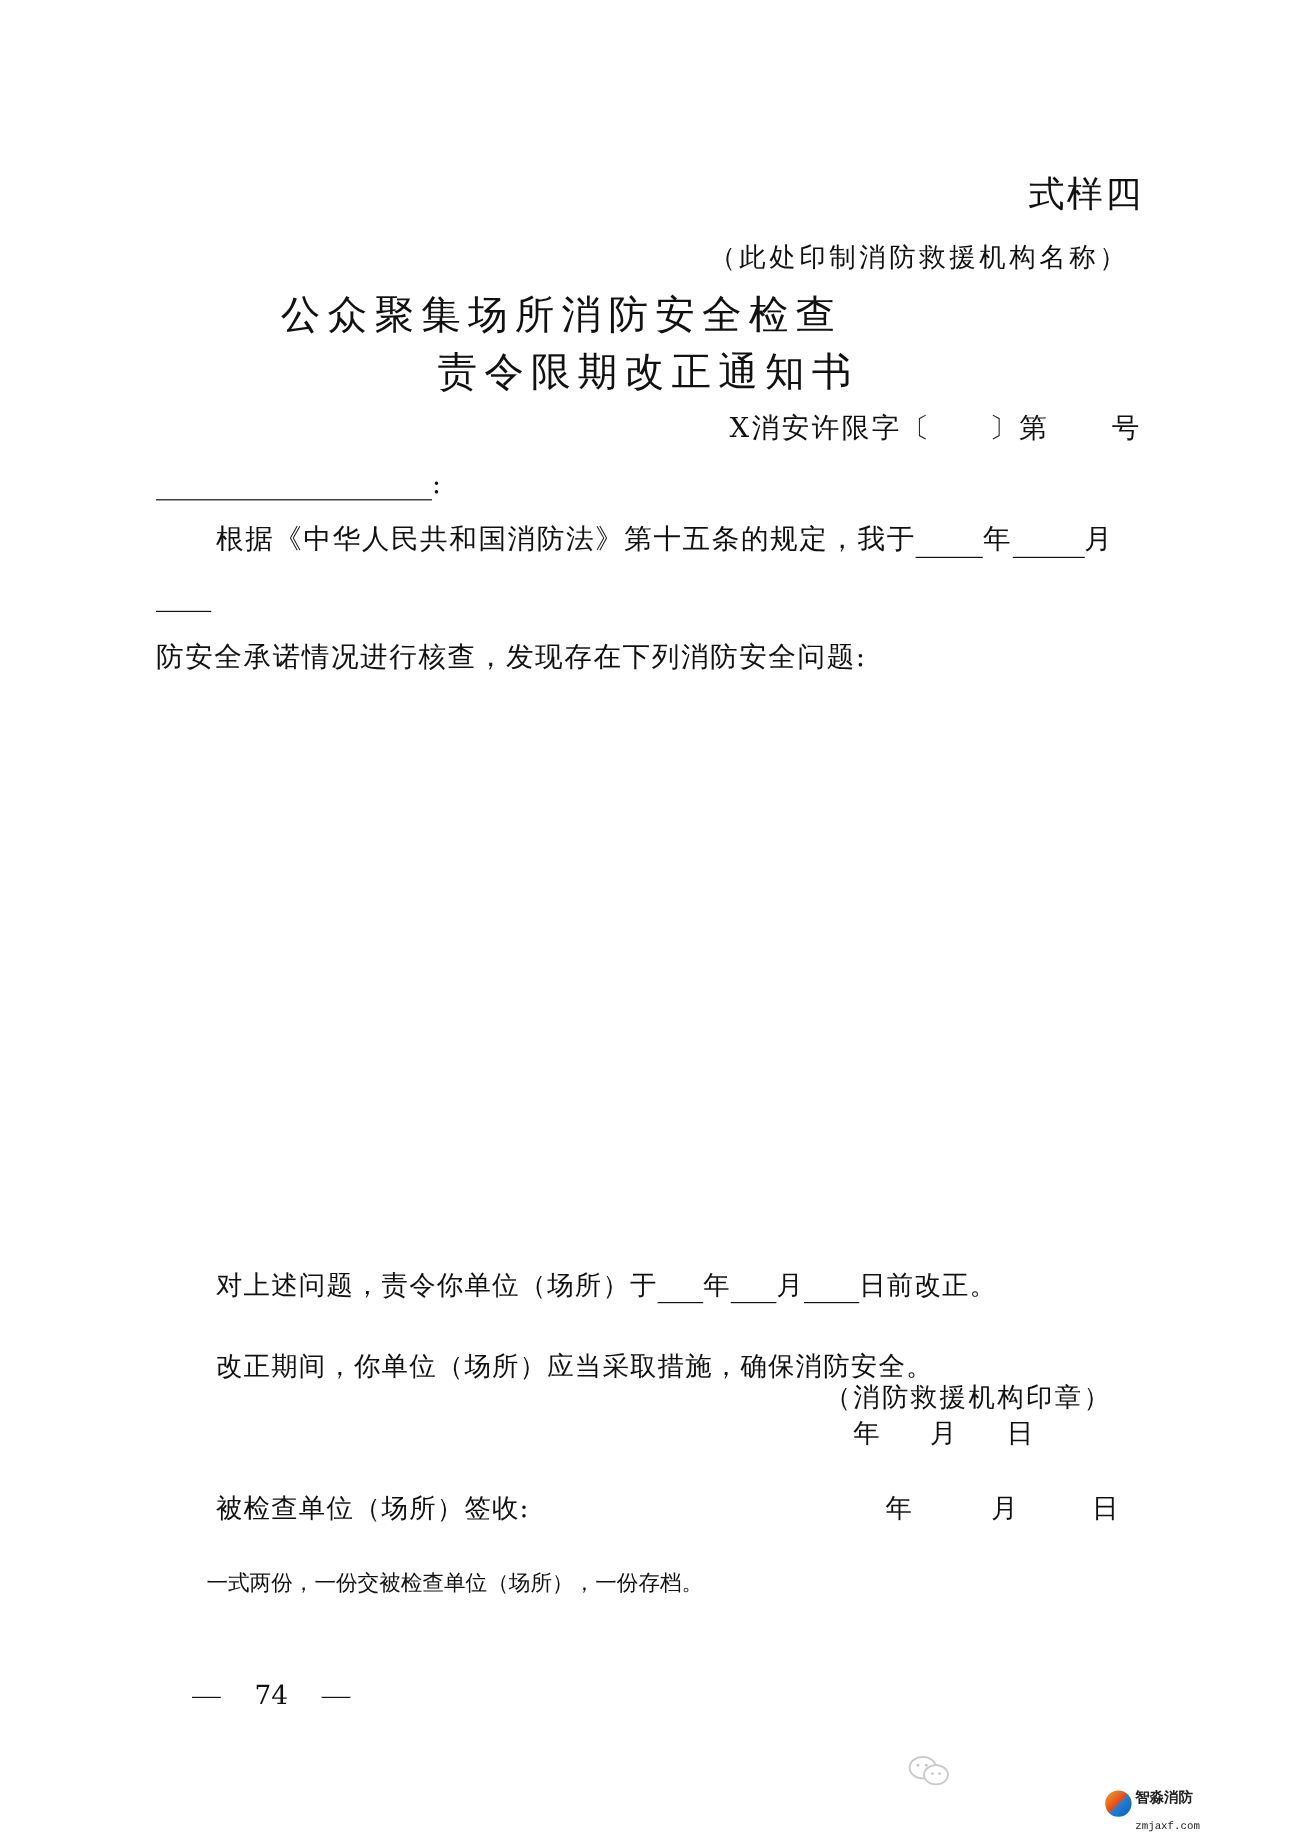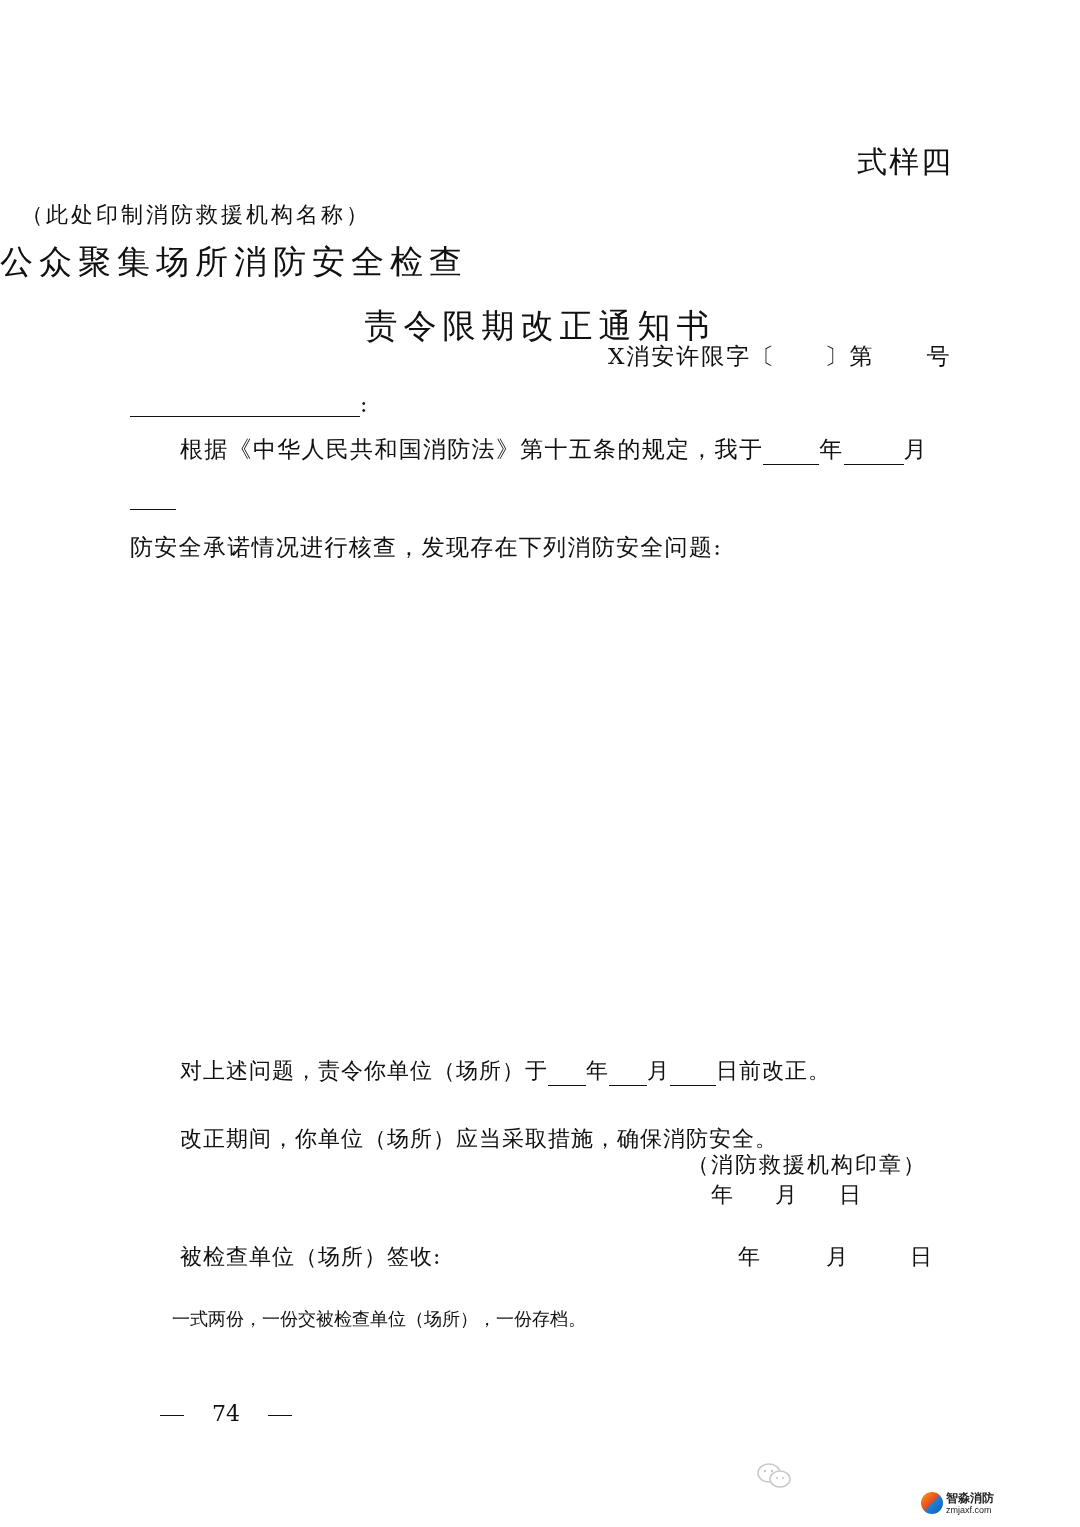--- a/index.html
+++ b/index.html
@@ -2,23 +2,23 @@
 <html><head>
   <meta charset="utf-8">
   <style>
     html, body { margin: 0; padding: 0; background: #ffffff; }
     body {
       width: 1080px; height: 1527px; position: relative; overflow: hidden;
       color: #111; font-family: "DejaVu Serif", "Liberation Serif", serif;
     }
     .abs { position: absolute; white-space: nowrap; }
     .form-label { left: 857px; top: 142px; font-size: 30px; letter-spacing: 2px; }
-    .org-name { left: 0; width: 941px; text-align: left; top: 200px; font-size: 22px; letter-spacing: 3px; padding-left: 21px; }
-    .title1 { left: 0; width: 936px; text-align: left; top: 240px; font-size: 33px; letter-spacing: 6px; font-family: "DejaVu Sans", "Liberation Sans", sans-serif; font-weight: 500; }
-    .title2 { left: 0; width: 1080px; text-align: center; top: 288px; font-size: 33px; letter-spacing: 6px; font-family: "DejaVu Sans", "Liberation Sans", sans-serif; font-weight: 500; margin-top: 16px; }
+    .org-name { left: 0; width: 941px; text-align: right; top: 200px; font-size: 22px; letter-spacing: 3px; }
+    .title1 { left: 0; width: 936px; text-align: center; top: 240px; font-size: 33px; letter-spacing: 6px; font-family: "DejaVu Sans", "Liberation Sans", sans-serif; font-weight: 500; }
+    .title2 { left: 0; width: 1080px; text-align: center; top: 288px; font-size: 33px; letter-spacing: 6px; font-family: "DejaVu Sans", "Liberation Sans", sans-serif; font-weight: 500; }
     .docno { left: 588px; top: 341px; font-size: 23px; letter-spacing: 2px; margin-left: 20px; }
     .docno .gap1 { display: inline-block; width: 48px; }
     .docno .gap2 { display: inline-block; width: 52px; }
     .addressee { left: 130px; top: 392px; font-size: 22px; }
     .addressee .blank { display: inline-block; width: 230px; border-bottom: 1.5px solid #111; height: 24px; vertical-align: bottom; }
     .para { left: 130px; width: 820px; font-size: 23px; letter-spacing: 1.3px; }
     .line1 { top: 434px; left: 180px; }
     .line2 { top: 484px; }
     .line3 { top: 532px; }
     .blank-s { display: inline-block; border-bottom: 1.5px solid #111; height: 24px; vertical-align: bottom; }
@@ -32,21 +32,21 @@
     .sign-date { left: 738px; top: 1242px; font-size: 22px; }
     .note { left: 172px; top: 1307px; font-size: 18px; }
     .pageno { left: 160px; top: 1401px; font-size: 22px; }
     .pageno .dash { display: inline-block; width: 24px; border-top: 1.5px solid #111; vertical-align: middle; }
     .watermark { left: 756px; top: 1458px; font-size: 28px; color: #bfbfbf; font-family: "DejaVu Sans", "Liberation Sans", sans-serif; text-shadow: 1px 1px 1px #999; }
     .wechat-icon { display: inline-block; width: 36px; height: 28px; vertical-align: middle; margin-right: 6px; }
     .logo { left: 921px; top: 1492px; display: flex; align-items: flex-start; }
     .logo-mark { width: 22px; height: 22px; border-radius: 50%; background: linear-gradient(135deg, #f5a623 0%, #e94e1b 45%, #1e7fd6 55%, #0b5fb3 100%); margin-right: 3px; }
     .logo-text { display: flex; flex-direction: column; line-height: 1; }
     .logo-cn { font-size: 12px; font-weight: bold; font-family: "DejaVu Sans", "Liberation Sans", sans-serif; color: #222; }
-    .logo-url { font-size: 9px; font-family: Liberation Sans, sans-serif; color: #222; margin-top: 2px; }
+    .logo-url { font-size: 9px; font-family: Liberation Mono, monospace; color: #222; margin-top: 14px; }
   </style>
 </head>
 <body>
 
 <div class="abs form-label">式样四</div>
 <div class="abs org-name">（此处印制消防救援机构名称）</div>
 <div class="abs title1">公众聚集场所消防安全检查</div>
 <div class="abs title2">责令限期改正通知书</div>
 
 <div class="abs docno">

